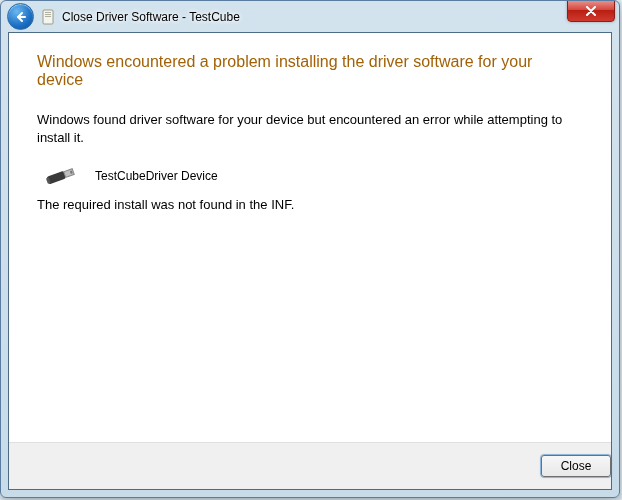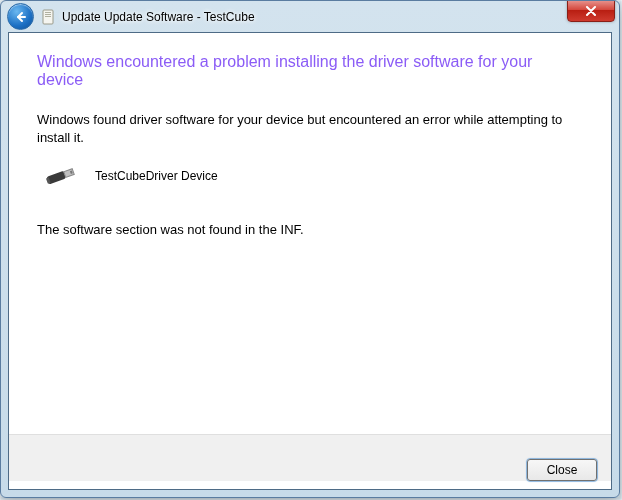--- a/index.html
+++ b/index.html
@@ -125,58 +125,57 @@
     right: 7px;
     bottom: 7px;
     background: #fff;
     border: 1px solid #4e6b86;
   }
   .content-inner {
     padding: 20px 28px 0 28px;
     color: #000;
   }
   .heading {
-    color: #8b5cf6;
+    color: #a16207;
     font-size: 16px;
     margin: 0 0 22px 0;
     font-weight: normal;
   }
   .para {
     font-size: 13px;
     margin: 0 0 18px 0;
     line-height: 1.35;
   }
   .device-row {
     display: flex;
     align-items: center;
-    margin-bottom: 33px;
+    margin-bottom: 8px;
   }
   .device-icon {
     width: 48px;
     display: flex;
     justify-content: center;
     margin-right: 10px;
   }
   .device-name {
     font-size: 12px;
   }
   .gap { height: 62px; }
 
   .footer {
     position: absolute;
-    bottom: 8px;
+    bottom: 0;
     left: 0;
     right: 0;
     height: 46px;
     background: #f0f0f0;
     border-top: 1px solid #dfdfdf;
     display: flex;
     justify-content: flex-end;
-    align-items: flex-end;
-    padding-right: 14px;
+    align-items: center;
   }
   .btn {
     min-width: 70px;
     height: 22px;
     background: linear-gradient(#f7f7f7, #e8e8e8);
     border: 1px solid #707070;
     border-radius: 3px;
     font-family: inherit;
     font-size: 12px;
     color: #000;
@@ -206,21 +205,21 @@
       </svg>
     </div>
     <span class="title-icon">
       <svg width="16" height="16" viewBox="0 0 16 16">
         <rect x="3" y="1" width="10" height="14" rx="1" fill="#f5f5f0" stroke="#9a9a8a"></rect>
         <rect x="5" y="3" width="6" height="1" fill="#b0b0a0"></rect>
         <rect x="5" y="5" width="6" height="1" fill="#b0b0a0"></rect>
         <rect x="5" y="7" width="6" height="1" fill="#b0b0a0"></rect>
       </svg>
     </span>
-    <span class="title-text">Update Update Software - TestCube</span>
+    <span class="title-text">Close Driver Software - TestCube</span>
     <div class="close-btn">
       <svg width="12" height="10" viewBox="0 0 12 10">
         <path d="M2 1 L10 9 M10 1 L2 9" stroke="#fff" stroke-width="2" stroke-linecap="round"></path>
       </svg>
     </div>
   </div>
 
   <div class="content-frame">
     <div class="content-inner">
       <h1 class="heading">Windows encountered a problem installing the driver software for your device</h1>
@@ -233,21 +232,21 @@
               <rect x="6" y="8" width="18" height="8" rx="2" fill="#3a3a3a"></rect>
               <rect x="5" y="9" width="3" height="6" rx="1" fill="#555"></rect>
               <rect x="24" y="9" width="9" height="6" fill="#c0c0c0" stroke="#888"></rect>
               <rect x="30" y="10.5" width="2" height="3" fill="#777"></rect>
             </g>
           </svg>
         </div>
         <div class="device-name">TestCubeDriver Device</div>
       </div>
 
-      <p class="para">The software section was not found in the INF.</p>
+      <p class="para">The required install was not found in the INF.</p>
 
       <div class="gap"></div>
 
     </div>
 
     <div class="footer">
       <button class="btn">Close</button>
     </div>
   </div>
 

